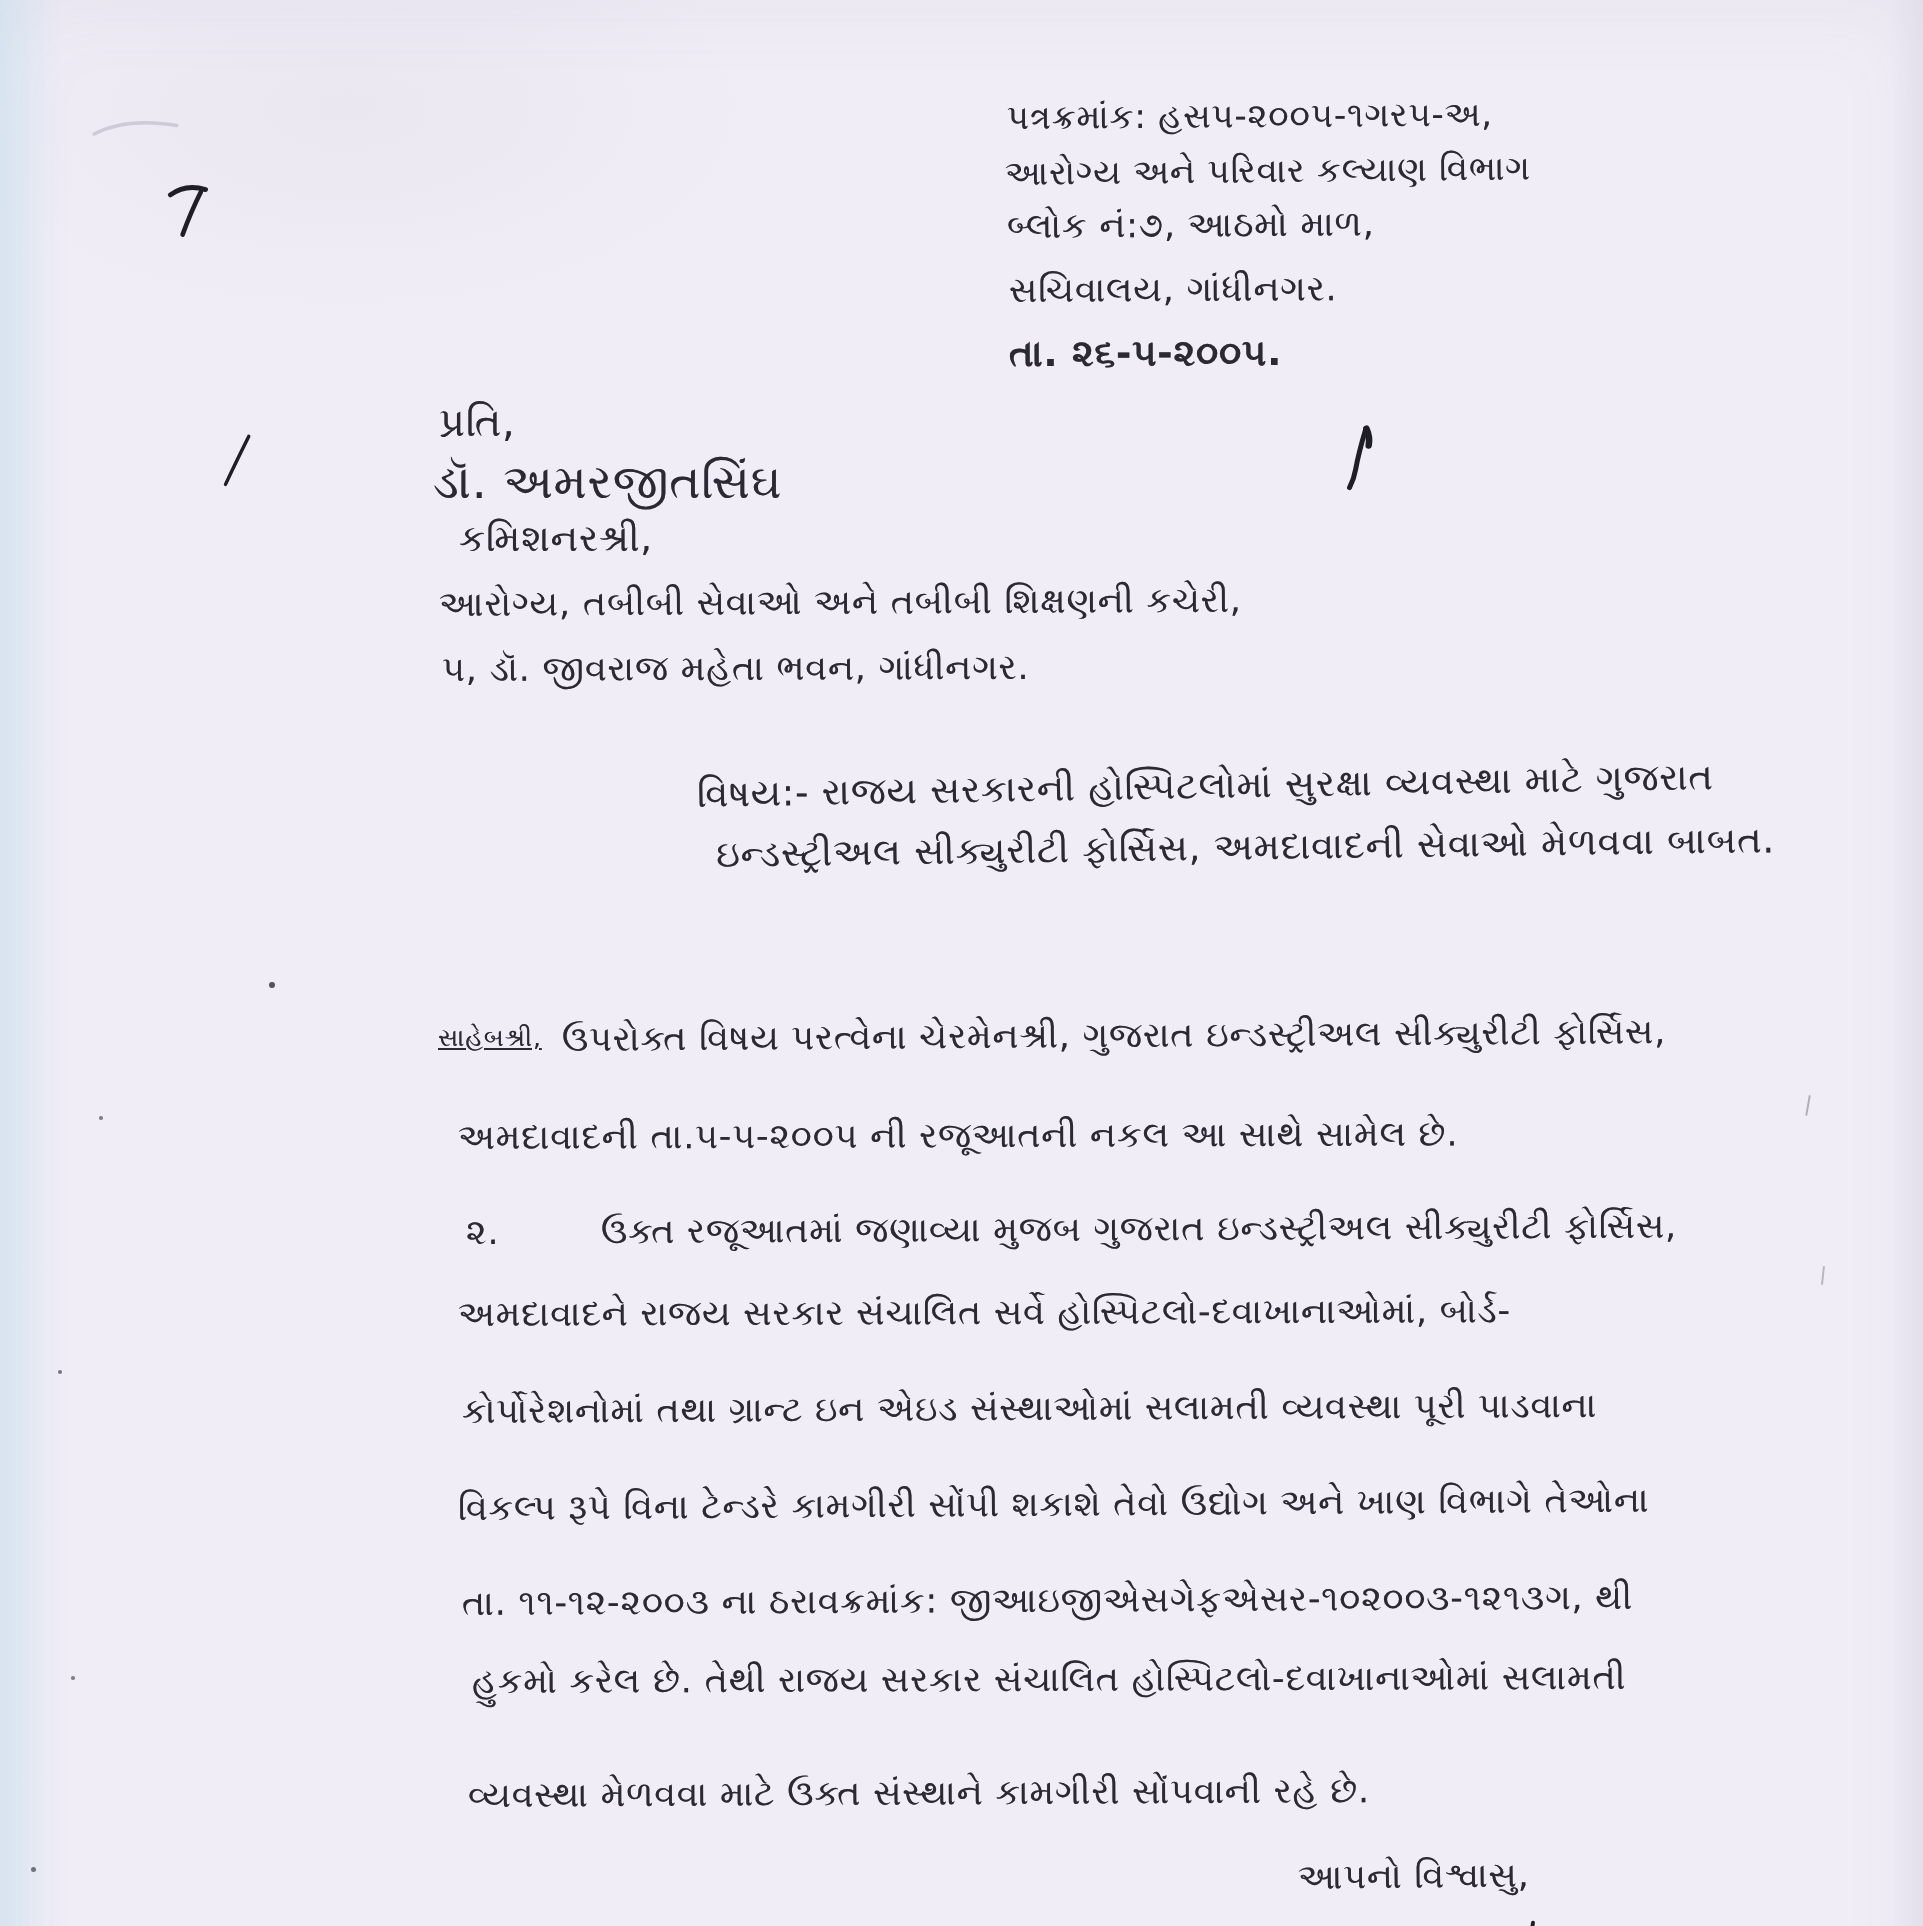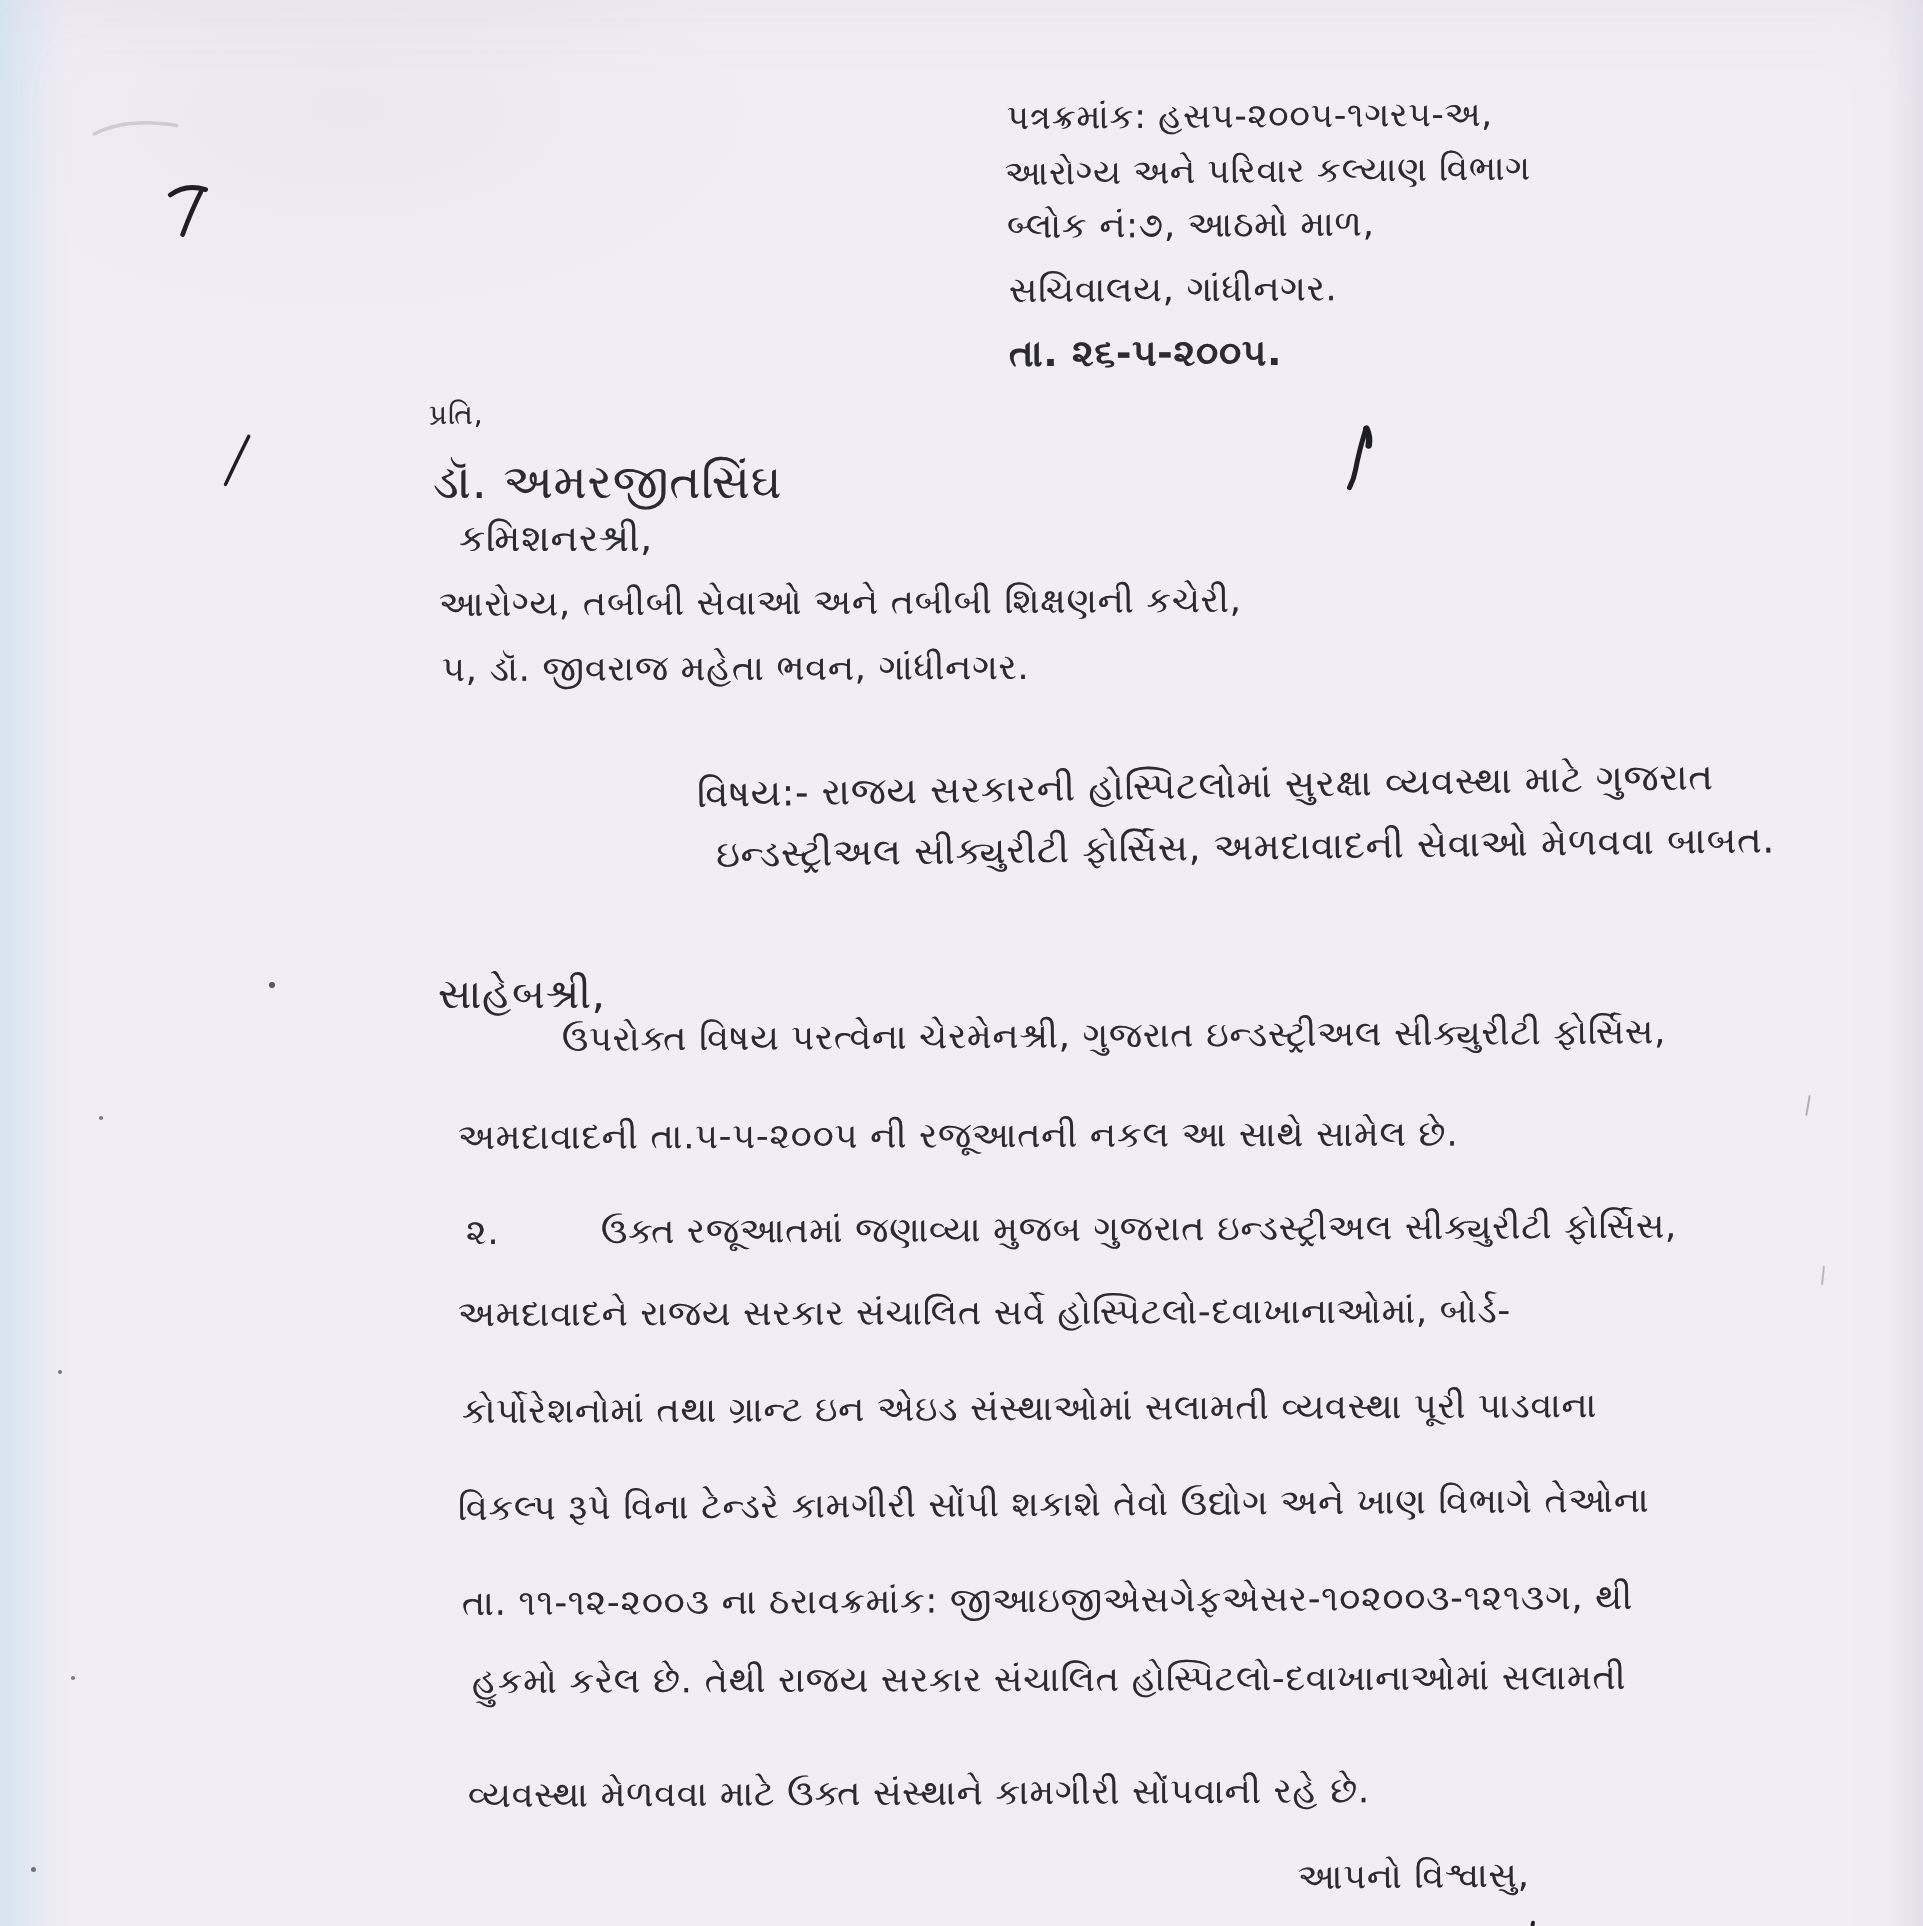--- a/index.html
+++ b/index.html
@@ -45,30 +45,30 @@
 <body>
 
 <div class="page">
 
   <div class="line" style="left:1007px;top:98px;font-size:34px;transform:rotate(-0.4deg);">પત્રક્રમાંક: હસપ-૨૦૦૫-૧ગર૫-અ,</div>
   <div class="line" style="left:1005px;top:154px;font-size:34px;transform:rotate(-0.6deg);">આરોગ્ય અને પરિવાર કલ્યાણ વિભાગ</div>
   <div class="line" style="left:1007px;top:206px;font-size:35px;transform:rotate(-0.4deg);">બ્લોક નં:૭, આઠમો માળ,</div>
   <div class="line" style="left:1009px;top:270px;font-size:35px;transform:rotate(-0.3deg);">સચિવાલય, ગાંધીનગર.</div>
   <div class="line" style="left:1009px;top:333px;font-size:37px;transform:rotate(-0.2deg);font-weight:bold;">તા. ૨૬-૫-૨૦૦૫.</div>
 
-  <div class="line" style="left:429px;top:399px;font-size:28px;">પ્રતિ,</div>
+  <div class="line" style="left:439px;top:399px;font-size:40px;">પ્રતિ,</div>
   <div class="line" style="left:433px;top:455px;font-size:47px;">ડૉ. અમરજીતસિંઘ</div>
   <div class="line" style="left:441px;top:518px;font-size:37px;margin-left:18px;">કમિશનરશ્રી,</div>
   <div class="line" style="left:439px;top:584px;font-size:35px;transform:rotate(-0.3deg);">આરોગ્ય, તબીબી સેવાઓ અને તબીબી શિક્ષણની કચેરી,</div>
   <div class="line" style="left:442px;top:649px;font-size:35px;transform:rotate(-0.2deg);">૫, ડૉ. જીવરાજ મહેતા ભવન, ગાંધીનગર.</div>
 
   <div class="line" style="left:697px;top:774px;font-size:37px;transform:rotate(-1.0deg);">વિષય:- રાજય સરકારની હોસ્પિટલોમાં સુરક્ષા વ્યવસ્થા માટે ગુજરાત</div>
   <div class="line" style="left:716px;top:834px;font-size:37px;transform:rotate(-0.8deg);">ઇન્ડસ્ટ્રીઅલ સીક્યુરીટી ફોર્સિસ, અમદાવાદની સેવાઓ મેળવવા બાબત.</div>
 
-  <div class="line" style="left:438px;top:971px;font-size:41px;">સાહેબશ્રી,</div>
+  <div class="line" style="left:438px;top:1024px;font-size:25px;text-decoration:underline;">સાહેબશ્રી,</div>
 
   <div class="line" style="left:562px;top:1019px;font-size:35px;transform:rotate(-0.4deg);">ઉપરોક્ત વિષય પરત્વેના ચેરમેનશ્રી, ગુજરાત ઇન્ડસ્ટ્રીઅલ સીક્યુરીટી ફોર્સિસ,</div>
   <div class="line" style="left:458px;top:1117px;font-size:35px;transform:rotate(-0.2deg);">અમદાવાદની તા.૫-૫-૨૦૦૫ ની રજૂઆતની નકલ આ સાથે સામેલ છે.</div>
 
   <div class="line" style="left:466px;top:1212px;font-size:35px;transform:rotate(-0.3deg);">
     <span class="num">૨.</span><span>ઉક્ત રજૂઆતમાં જણાવ્યા મુજબ ગુજરાત ઇન્ડસ્ટ્રીઅલ સીક્યુરીટી ફોર્સિસ,</span>
   </div>
   <div class="line" style="left:458px;top:1294px;font-size:35px;transform:rotate(-0.2deg);">અમદાવાદને રાજય સરકાર સંચાલિત સર્વે હોસ્પિટલો-દવાખાનાઓમાં, બોર્ડ-</div>
   <div class="line" style="left:462px;top:1391px;font-size:35px;transform:rotate(-0.3deg);">કોર્પોરેશનોમાં તથા ગ્રાન્ટ ઇન એઇડ સંસ્થાઓમાં સલામતી વ્યવસ્થા પૂરી પાડવાના</div>
   <div class="line" style="left:458px;top:1488px;font-size:35px;transform:rotate(-0.4deg);">વિકલ્પ રૂપે વિના ટેન્ડરે કામગીરી સોંપી શકાશે તેવો ઉદ્યોગ અને ખાણ વિભાગે તેઓના</div>

